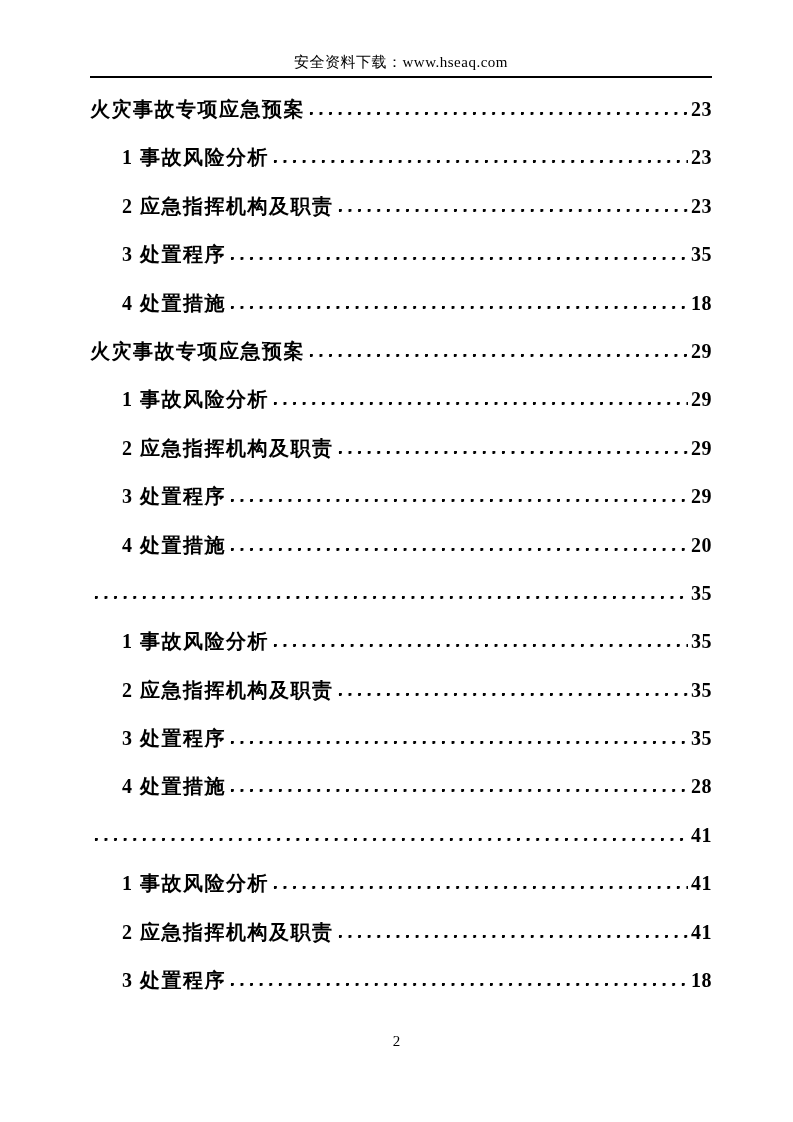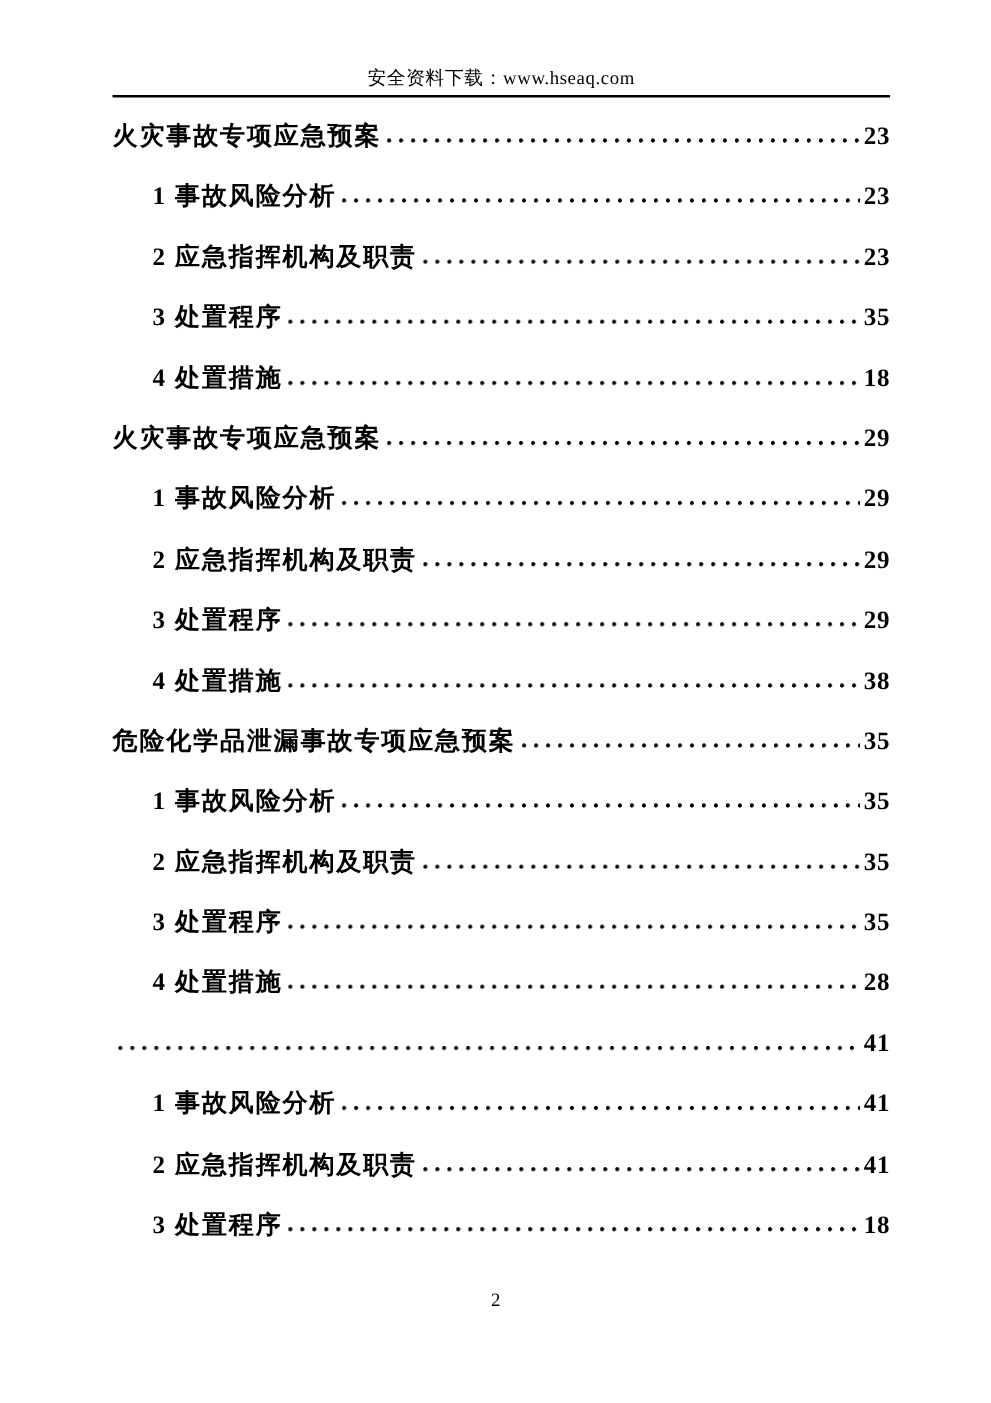--- a/index.html
+++ b/index.html
@@ -127,24 +127,23 @@
       <span class="toc-page">29</span>
     </div>
     <div class="toc-row lvl2">
       <span class="toc-label">3 处置程序</span>
       <span class="leader"></span>
       <span class="toc-page">29</span>
     </div>
     <div class="toc-row lvl2">
       <span class="toc-label">4 处置措施</span>
       <span class="leader"></span>
-      <span class="toc-page">38</span>
+      <span class="toc-page">20</span>
     </div>
     <div class="toc-row lvl1">
-      <span class="toc-label">危险化学品泄漏事故专项应急预案</span>
       <span class="leader"></span>
       <span class="toc-page">35</span>
     </div>
     <div class="toc-row lvl2">
       <span class="toc-label">1 事故风险分析</span>
       <span class="leader"></span>
       <span class="toc-page">35</span>
     </div>
     <div class="toc-row lvl2">
       <span class="toc-label">2 应急指挥机构及职责</span>

